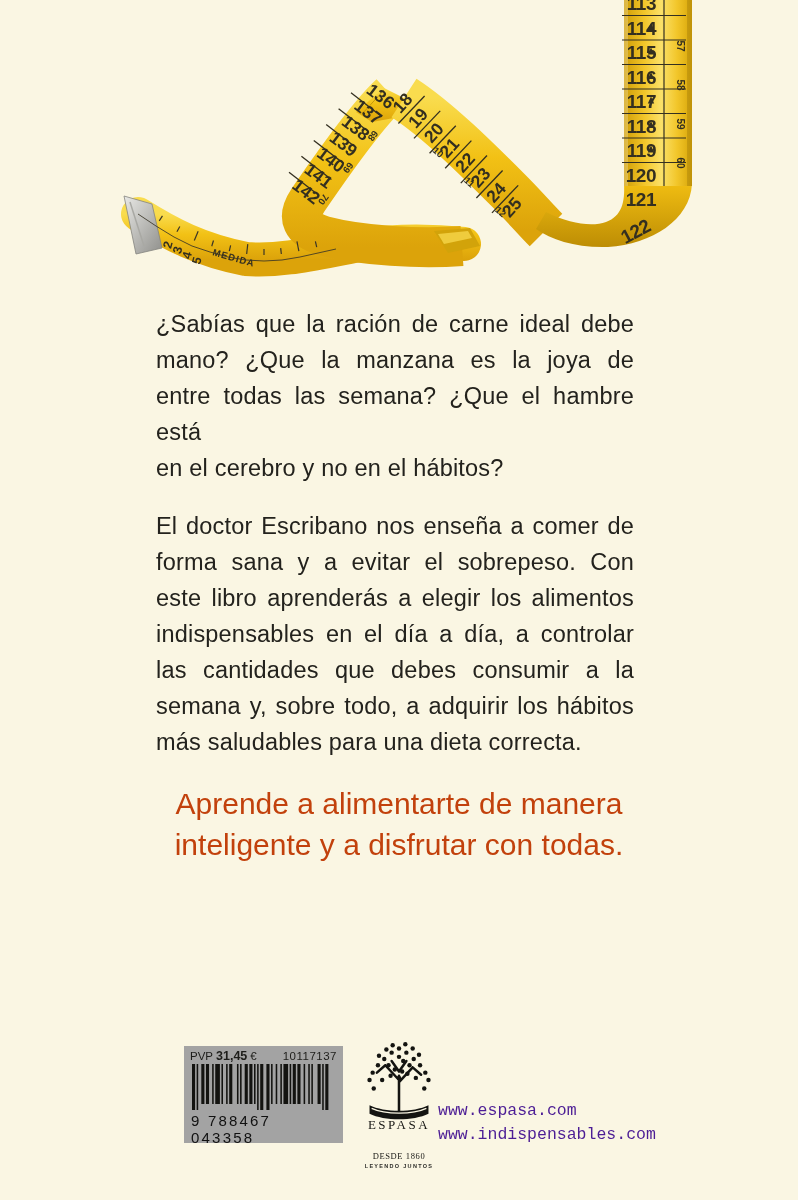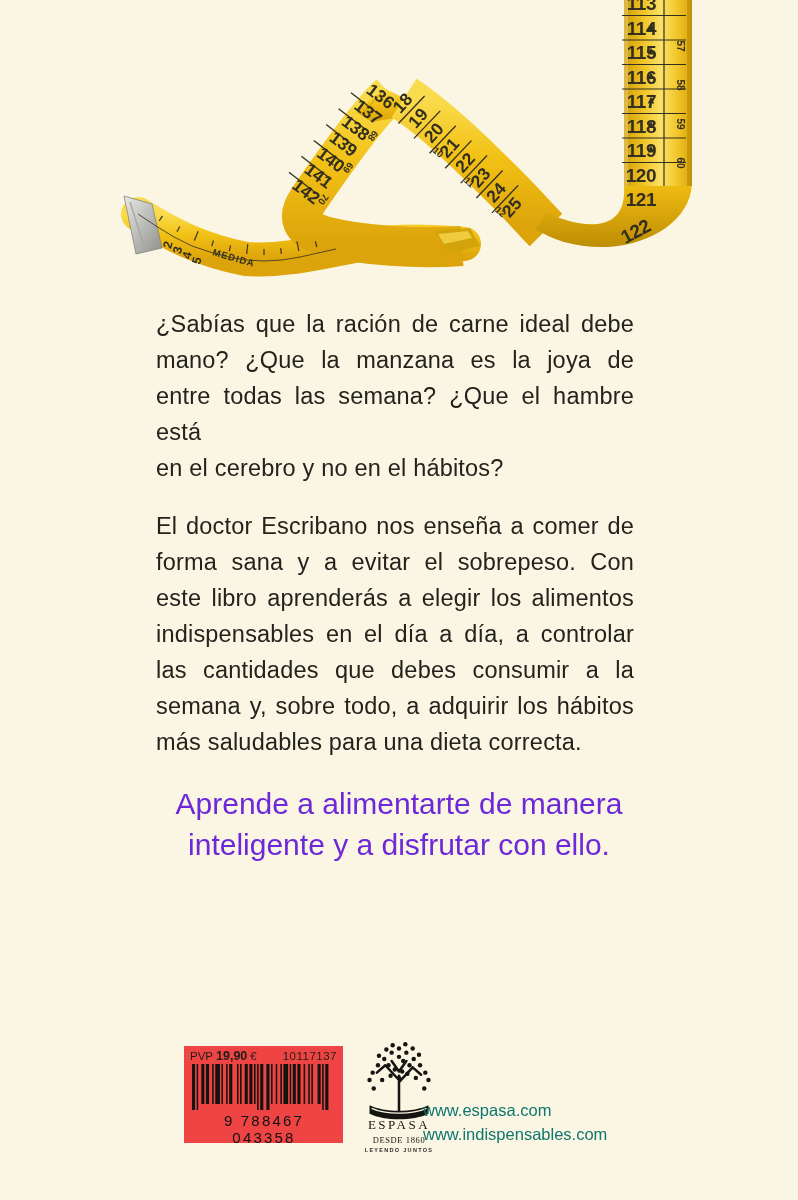--- a/index.html
+++ b/index.html
@@ -10,38 +10,38 @@
   }
   .tape-svg{position:absolute;top:0;left:0;display:block;}
   .tnum{font-family:"Liberation Sans",sans-serif;font-weight:700;fill:#332f20;}
   .tape-brand{font-family:"Liberation Sans",sans-serif;font-weight:700;fill:#332f20;letter-spacing:1px;font-size:9.5px;}
   .copy-block{position:absolute;left:156px;width:478px;}
   .para{font-size:23.5px;line-height:36px;letter-spacing:0.2px;}
   .para .line{text-align:justify;text-align-last:justify;white-space:normal;}
   .para .line.last{text-align-last:left;}
   .tagline{
     position:absolute;left:109px;top:783px;width:580px;
-    text-align:center;font-size:30px;line-height:41px;color:#6d28d9;
+    text-align:center;font-size:30px;line-height:41px;color:#c2410c;
   }
   .barcode-box{
     position:absolute;left:184px;top:1046px;width:159px;height:97px;
-    background:#ef4444;box-sizing:border-box;padding:3px 6px 0 6px;text-align:center;
+    background:#a3a3a3;box-sizing:border-box;padding:3px 6px 0 6px;
   }
   .pvp-row{display:flex;align-items:baseline;font-size:11.5px;color:#1d1d1a;}
   .pvp-price{font-weight:bold;font-size:12.5px;margin-left:3px;}
   .pvp-cur{margin-left:3px;}
   .pvp-code{margin-left:auto;letter-spacing:0.5px;}
   .bars-svg{display:block;margin-top:1px;}
   .isbn{font-size:15px;letter-spacing:2.2px;color:#111;margin-top:1px;padding-left:1px;}
   .logo{position:absolute;left:352px;top:1040px;width:94px;text-align:center;color:#161613;}
   .logo svg{display:block;margin:0 auto;}
   .pub-name{font-family:"Liberation Serif",serif;font-size:13px;letter-spacing:2.5px;margin-top:-3px;}
-  .pub-since{font-family:"Liberation Serif",serif;font-size:8.5px;letter-spacing:0.6px;margin-top:2px;}
+  .pub-since{font-family:"Liberation Serif",serif;font-size:8.5px;letter-spacing:0.6px;margin-top:18px;}
   .pub-motto{font-size:5.5px;letter-spacing:1.3px;margin-top:1.5px;font-weight:bold;color:#2d2d29;}
-  .urls{position:absolute;left:423px;top:1099px;font-size:16.5px;line-height:23.5px;color:#0f766e;}
+  .urls{position:absolute;left:438px;top:1099px;font-size:16.5px;line-height:23.5px;color:#4c1d95;font-family:Liberation Mono, monospace;}
 </style>
 </head>
 <body>
 
 <div class="page">
 
   <svg class="tape-svg" width="798" height="292" viewBox="0 0 798 292">
     <defs>
       <linearGradient id="gBand" x1="0" y1="0" x2="0" y2="1">
         <stop offset="0" stop-color="#f9dc4e"></stop>
@@ -181,27 +181,27 @@
       <div class="line">forma sana y a evitar el sobrepeso. Con</div>
       <div class="line">este libro aprenderás a elegir los alimentos</div>
       <div class="line">indispensables en el día a día, a controlar</div>
       <div class="line">las cantidades que debes consumir a la</div>
       <div class="line">semana y, sobre todo, a adquirir los hábitos</div>
       <div class="line last">más saludables para una dieta correcta.</div>
     </div>
 
   <div class="tagline">
       <div class="line">Aprende a alimentarte de manera</div>
-      <div class="line last">inteligente y a disfrutar con ello.</div>
+      <div class="line last">inteligente y a disfrutar con todas.</div>
     </div>
 
   <div class="barcode-box">
     <div class="pvp-row">
       <span>PVP</span>
-      <span class="pvp-price">19,90</span>
+      <span class="pvp-price">31,45</span>
       <span class="pvp-cur">€</span>
       <span class="pvp-code">10117137</span>
     </div>
     <svg class="bars-svg" id="barcode-svg" width="147" height="47" viewBox="0 0 147 47">
         <rect x="2" y="0" width="3.1" height="46" fill="#131310"></rect>
         <rect x="6.6499999999999995" y="0" width="1.55" height="46" fill="#131310"></rect>
         <rect x="11.299999999999999" y="0" width="3.1" height="40" fill="#131310"></rect>
         <rect x="15.95" y="0" width="3.1" height="40" fill="#131310"></rect>
         <rect x="22.150000000000002" y="0" width="1.55" height="40" fill="#131310"></rect>
         <rect x="25.250000000000004" y="0" width="4.65" height="40" fill="#131310"></rect>

